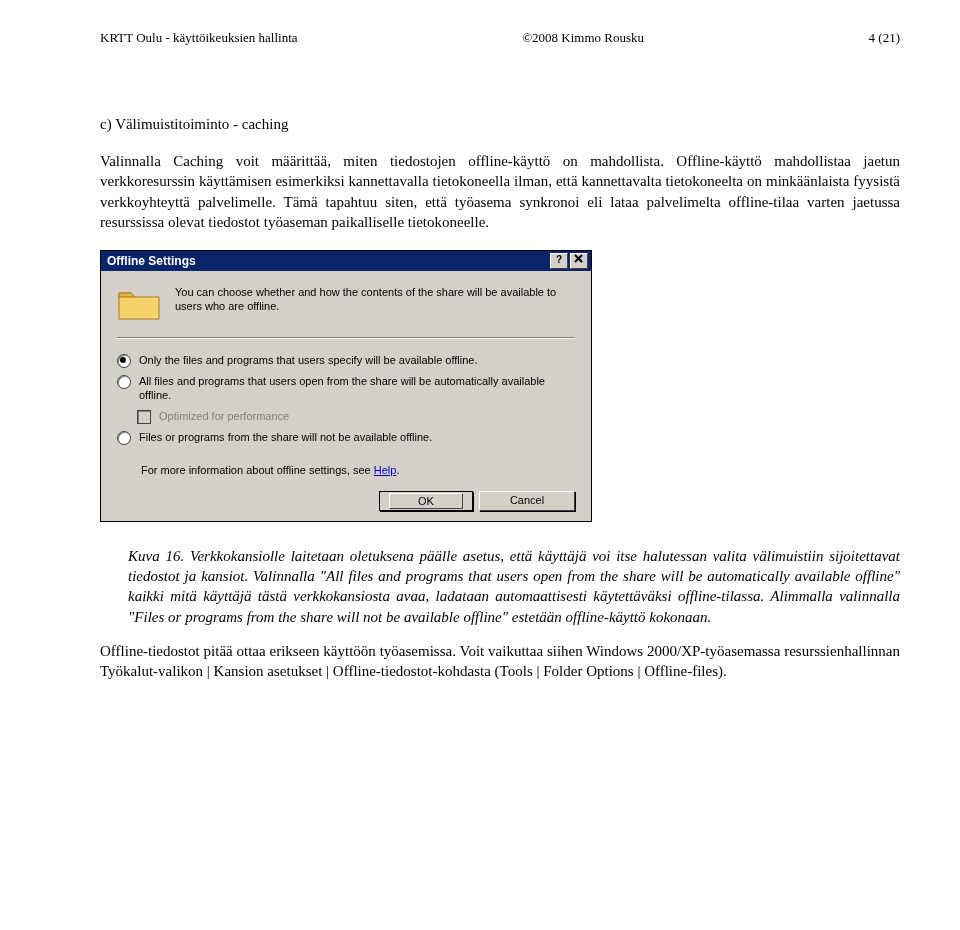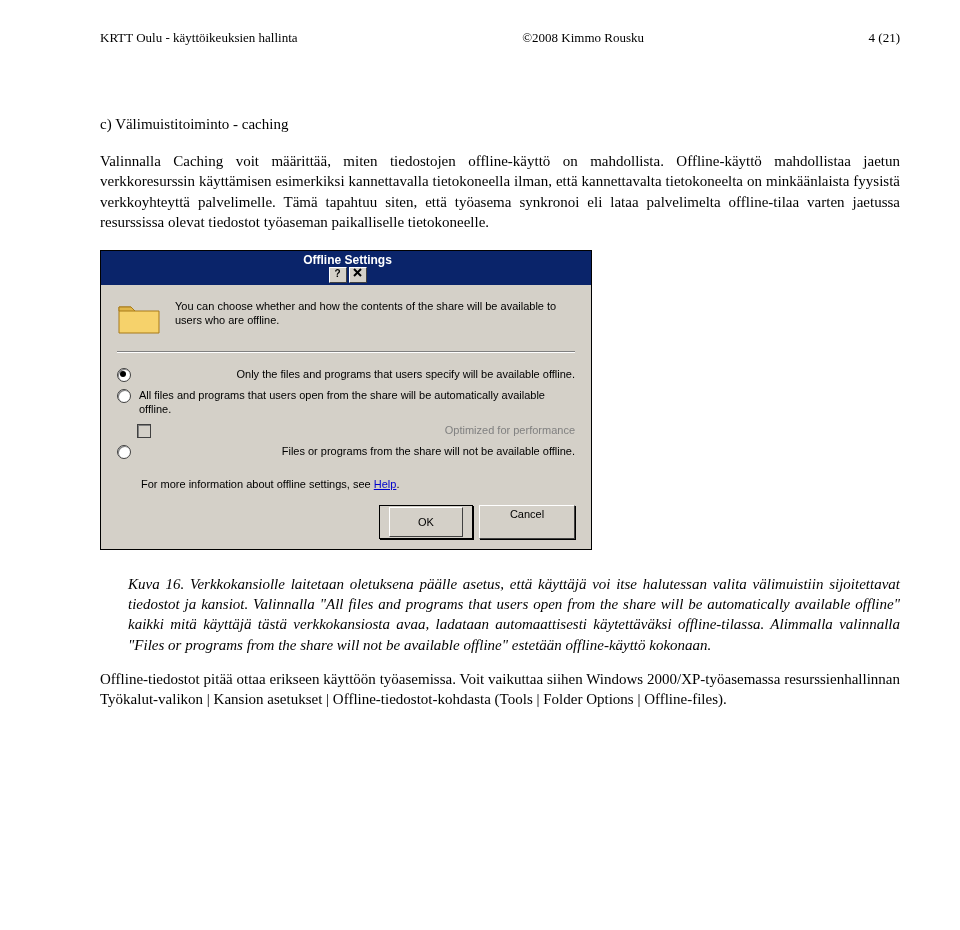--- a/index.html
+++ b/index.html
@@ -40,21 +40,20 @@
   }
   .titlebar {
     background: #0a246a;
     color: #fff;
     display: flex;
     align-items: center;
     justify-content: space-between;
     padding: 2px 3px 2px 6px;
     font-weight: bold;
     font-size: 12px;
-    flex-direction: column;
   }
   .titlebar-buttons {
     display: flex;
     gap: 2px;
   }
   .tb-btn {
     width: 16px;
     height: 14px;
     background: #d4d0c8;
     border: 1px solid #fff;
@@ -89,21 +88,20 @@
     height: 0;
     border-top: 1px solid #808080;
     border-bottom: 1px solid #fff;
     margin: 6px 0 14px 0;
   }
   .opt-row {
     display: flex;
     align-items: flex-start;
     gap: 8px;
     margin: 6px 0;
-    justify-content: space-between;
   }
   .radio {
     width: 12px;
     height: 12px;
     border-radius: 50%;
     border: 1px solid #404040;
     background: #fff;
     flex-shrink: 0;
     margin-top: 1px;
     position: relative;
@@ -166,21 +164,21 @@
   }
   .win-btn.default {
     border: 1px solid #000;
     padding: 1px 9px;
   }
   .win-btn.default .inner {
     display: block;
     border: 1px solid #fff;
     border-right-color: #404040;
     border-bottom-color: #404040;
-    padding: 8px 0;
+    padding: 1px 0;
   }
 </style>
 </head>
 <body>
 
 <div class="page">
   <div class="header-row">
     <span>KRTT Oulu - käyttöikeuksien hallinta</span>
     <span>©2008 Kimmo Rousku</span>
     <span>4 (21)</span>

